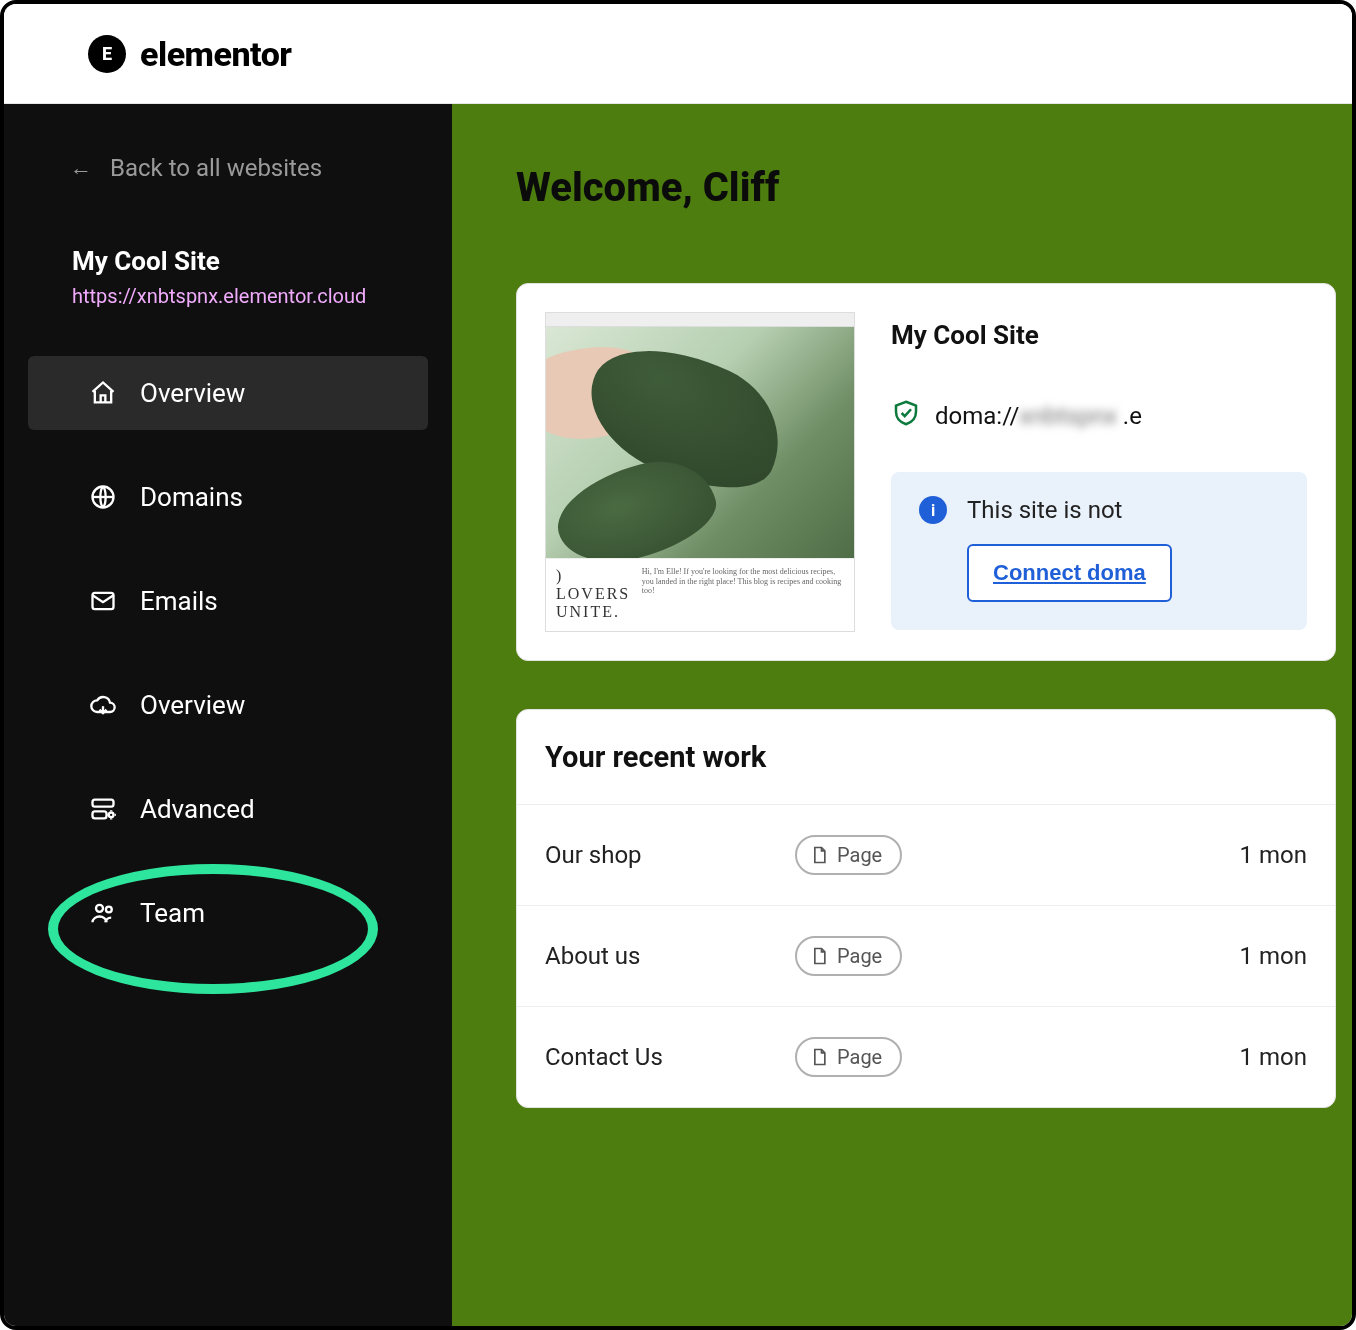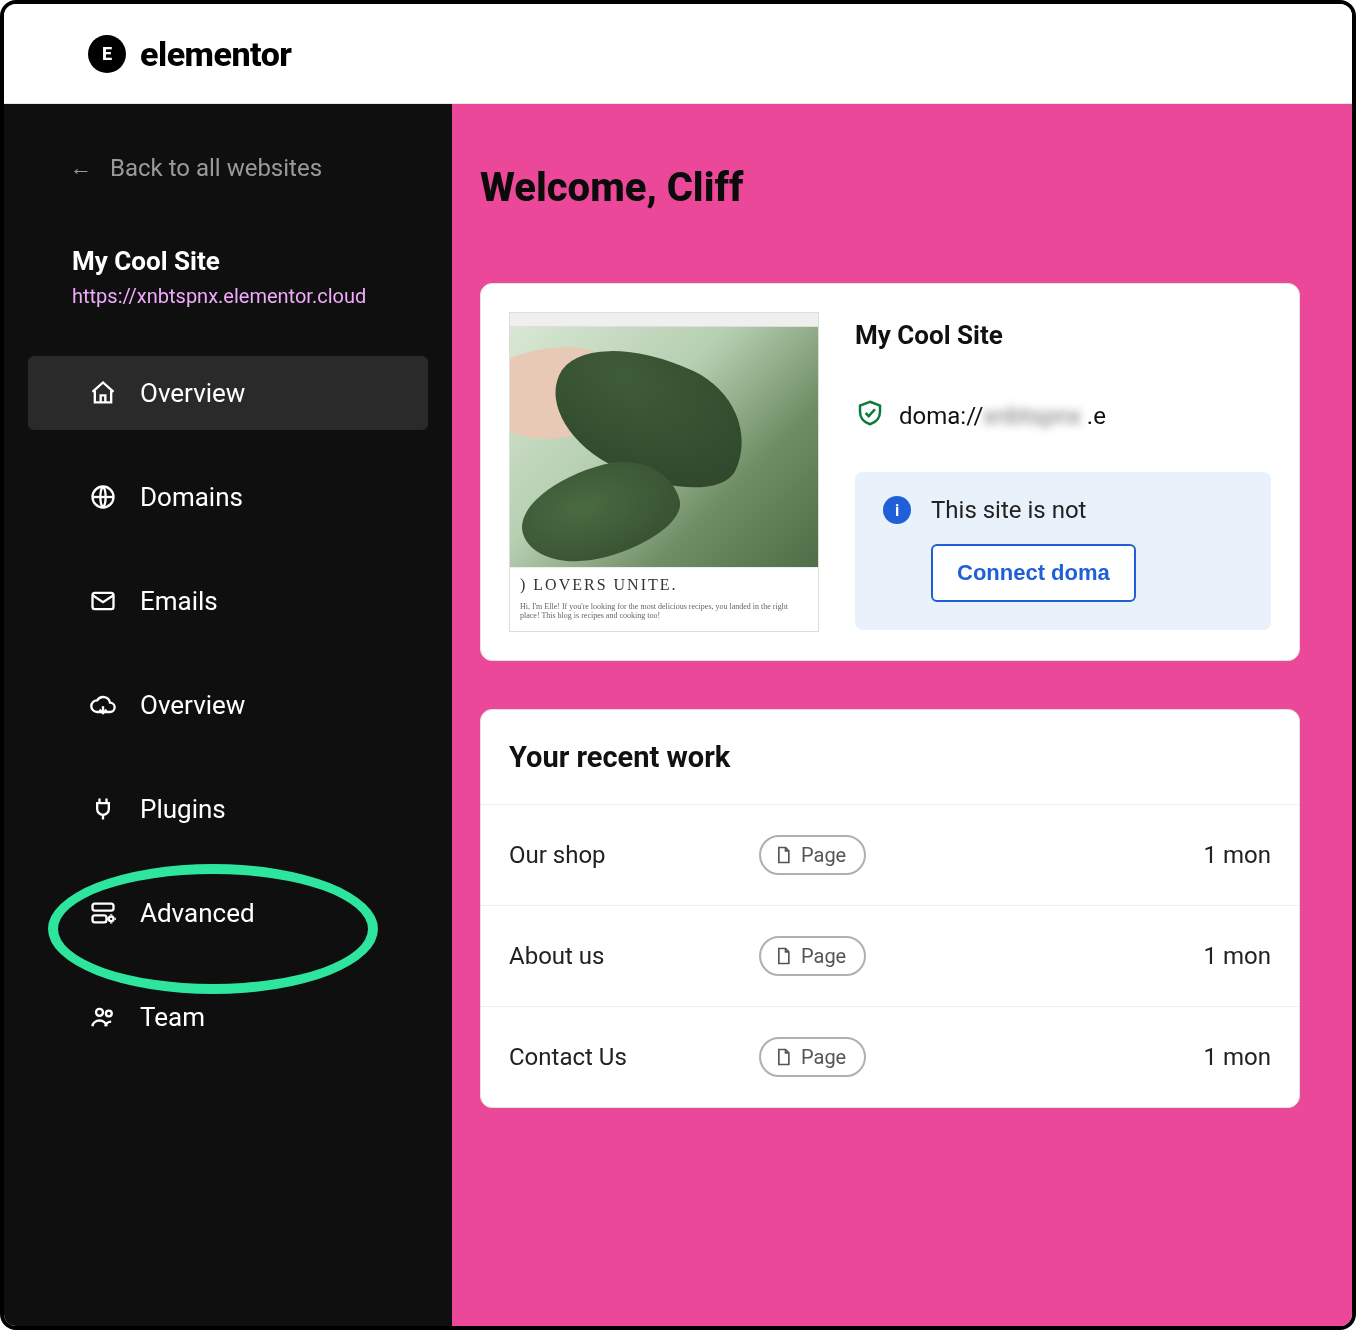--- a/index.html
+++ b/index.html
@@ -64,23 +64,23 @@
     border: 10px solid #2ee59d;
     border-radius: 50%;
     left: 20px;
     top: 508px;
     pointer-events: none;
   }
 
   
   .main {
     flex: 1;
-    padding: 60px 0 0 28px;
-    overflow: hidden;
-    background: #ec4899;
+    padding: 60px 0 0 64px;
+    overflow: hidden;
+    background: #4d7c0f;
   }
   .welcome { font-size: 40px; font-weight: 800; margin-bottom: 72px; color: #0b0b0b; }
 
   .card {
     border: 1px solid #e2e2e2;
     border-radius: 12px;
     background: #fff;
     overflow: hidden;
   }
 
@@ -119,21 +119,20 @@
     position: absolute; top: 20px; left: -20px; width: 140px; height: 90px;
     background: #e7c9b5; border-radius: 40% 60% 50% 50%;
     transform: rotate(-10deg);
   }
   .thumb-caption {
     padding: 8px 10px 10px 10px;
     font-family: Georgia, 'Times New Roman', serif;
     font-size: 14px; color: #333;
     display: flex; gap: 8px; align-items: flex-start;
     border-top: 1px solid #eee;
-    flex-direction: column;
   }
   .thumb-caption .big { letter-spacing: 2px; font-size: 16px; }
   .thumb-caption .small { font-size: 8px; color: #666; line-height: 1.2; }
 
   .site-info { flex: 1; padding-top: 8px; }
   .site-info-title { font-size: 26px; font-weight: 700; margin-bottom: 48px; color: #111; }
   .url-row { display: flex; align-items: center; gap: 14px; font-size: 24px; color: #111; margin-bottom: 38px; }
   .shield svg { width: 30px; height: 30px; stroke: #0c7a3d; fill: none; stroke-width: 2; }
   .url-text .blur {
     filter: blur(4px); color: #777;
@@ -150,20 +149,21 @@
     display: inline-block;
     border: 2px solid #1f5fd8;
     color: #1f5fd8;
     background: #fff;
     border-radius: 6px;
     padding: 14px 24px;
     font-size: 22px;
     font-weight: 600;
     margin-left: 48px;
     cursor: pointer;
+    text-decoration: underline;
   }
 
   
   .recent-card { width: 820px; }
   .recent-header {
     padding: 30px 28px;
     font-size: 29px; font-weight: 700; color: #111;
     border-bottom: 1px solid #eee;
   }
   .recent-row {
@@ -247,31 +247,20 @@
         <span class="nav-icon">
           <svg viewBox="0 0 24 24">
               <path d="M7 18a5 5 0 010-10 6 6 0 0111 2 4 4 0 010 8H7z"></path>
               <path d="M12 13v6"></path>
               <path d="M9 16l3 3 3-3"></path>
             </svg>
         </span>
         <span>Overview</span>
       </div>
 
-      <div class="nav-item">
-        <span class="nav-icon">
-          <svg viewBox="0 0 24 24">
-              <path d="M9 7V3"></path>
-              <path d="M15 7V3"></path>
-              <path d="M7 7h10v5a5 5 0 01-10 0V7z"></path>
-              <path d="M12 17v4"></path>
-            </svg>
-        </span>
-        <span>Plugins</span>
-      </div>
 
       <div class="nav-item">
         <span class="nav-icon">
           <svg viewBox="0 0 24 24">
               <rect x="3" y="4" width="18" height="6" rx="2"></rect>
               <rect x="3" y="14" width="12" height="6" rx="2"></rect>
               <circle cx="19" cy="17" r="2"></circle>
               <path d="M19 14v-1M19 21v-1M22 17h1M15 17h1"></path>
             </svg>
         </span>

